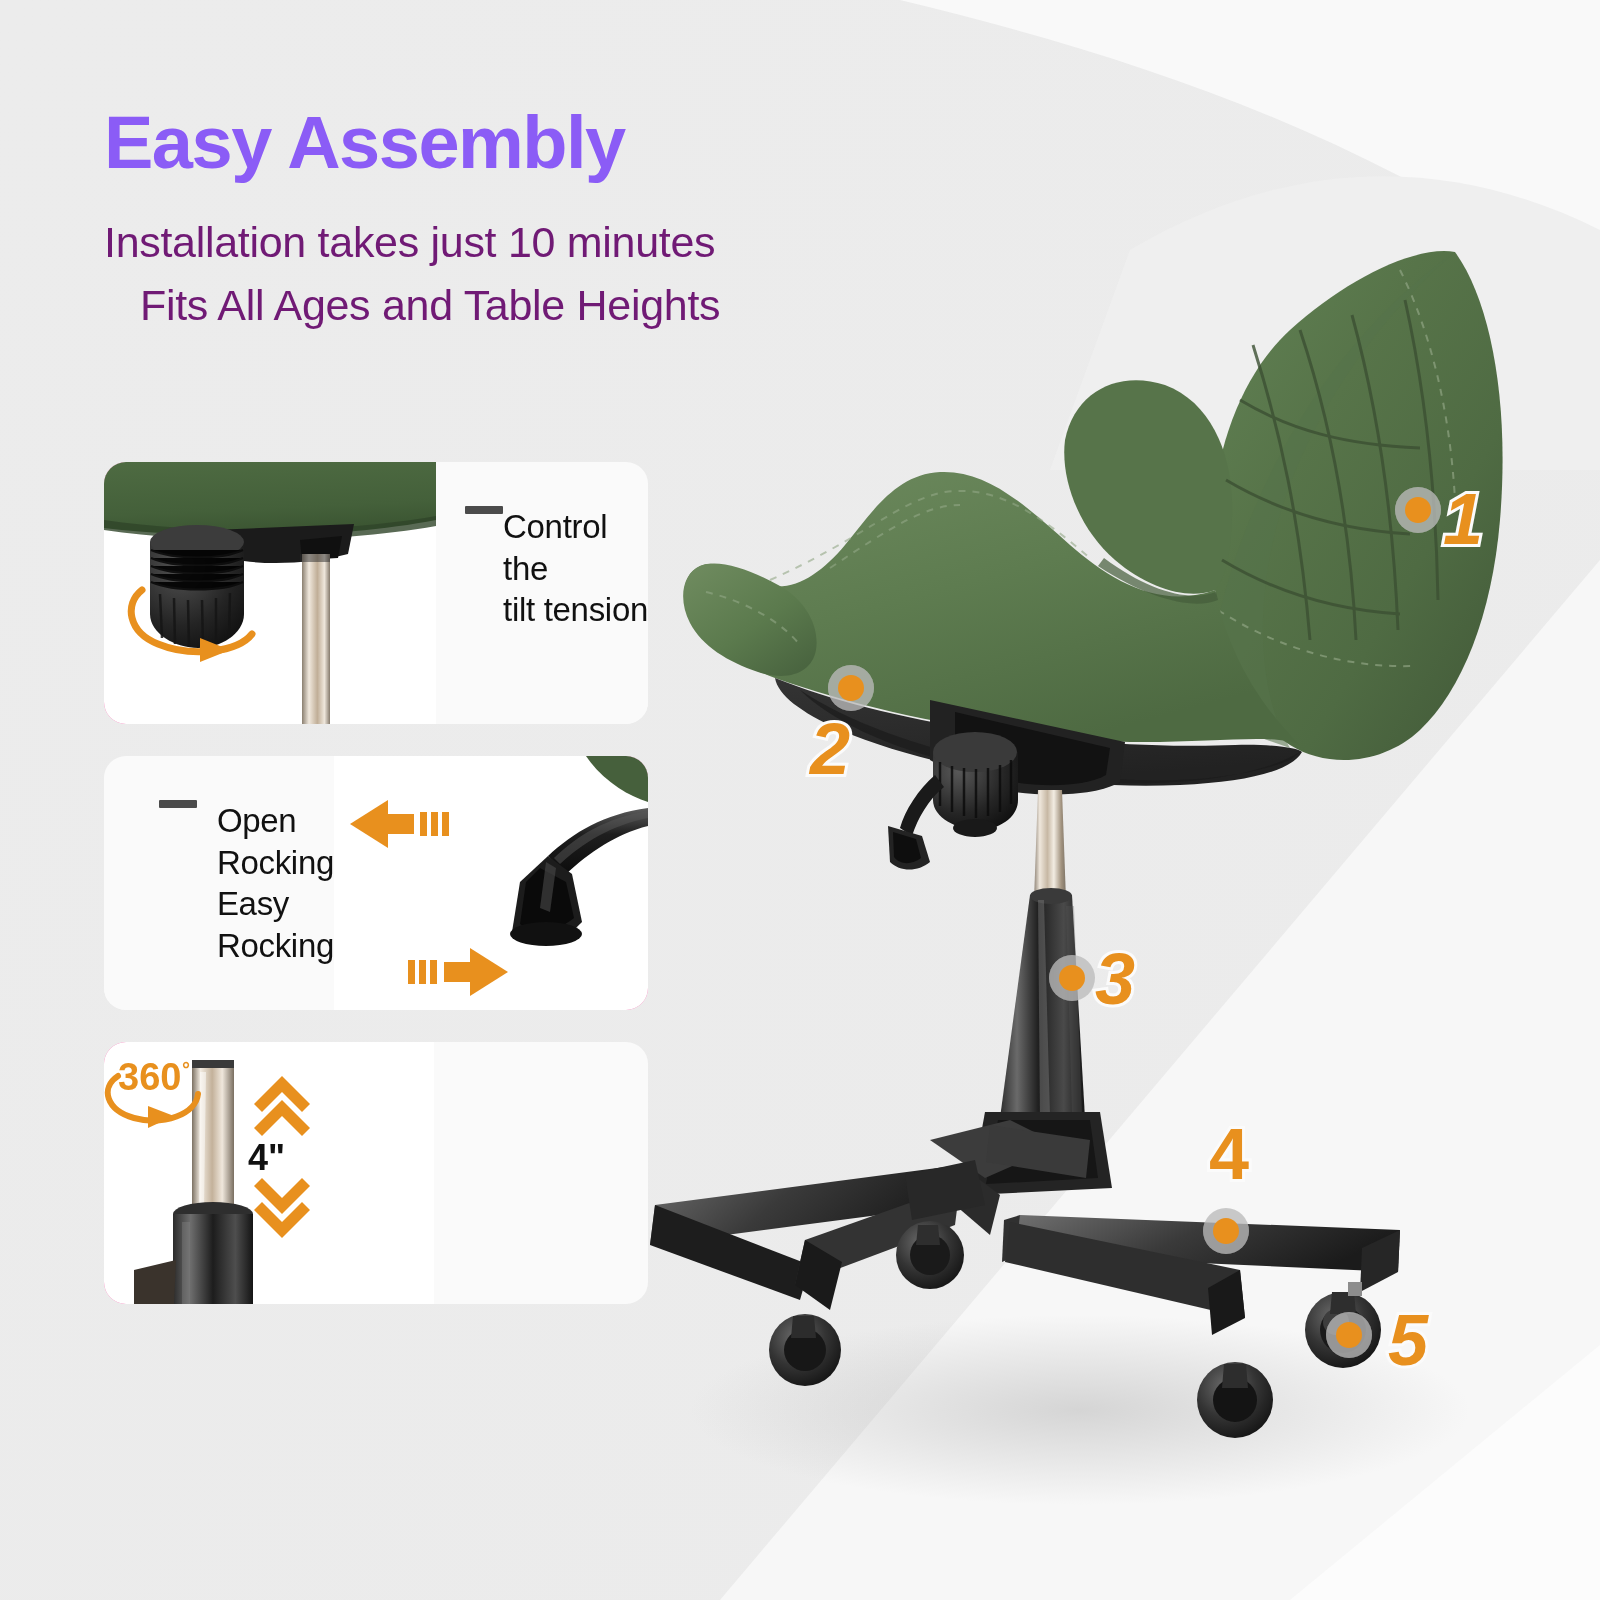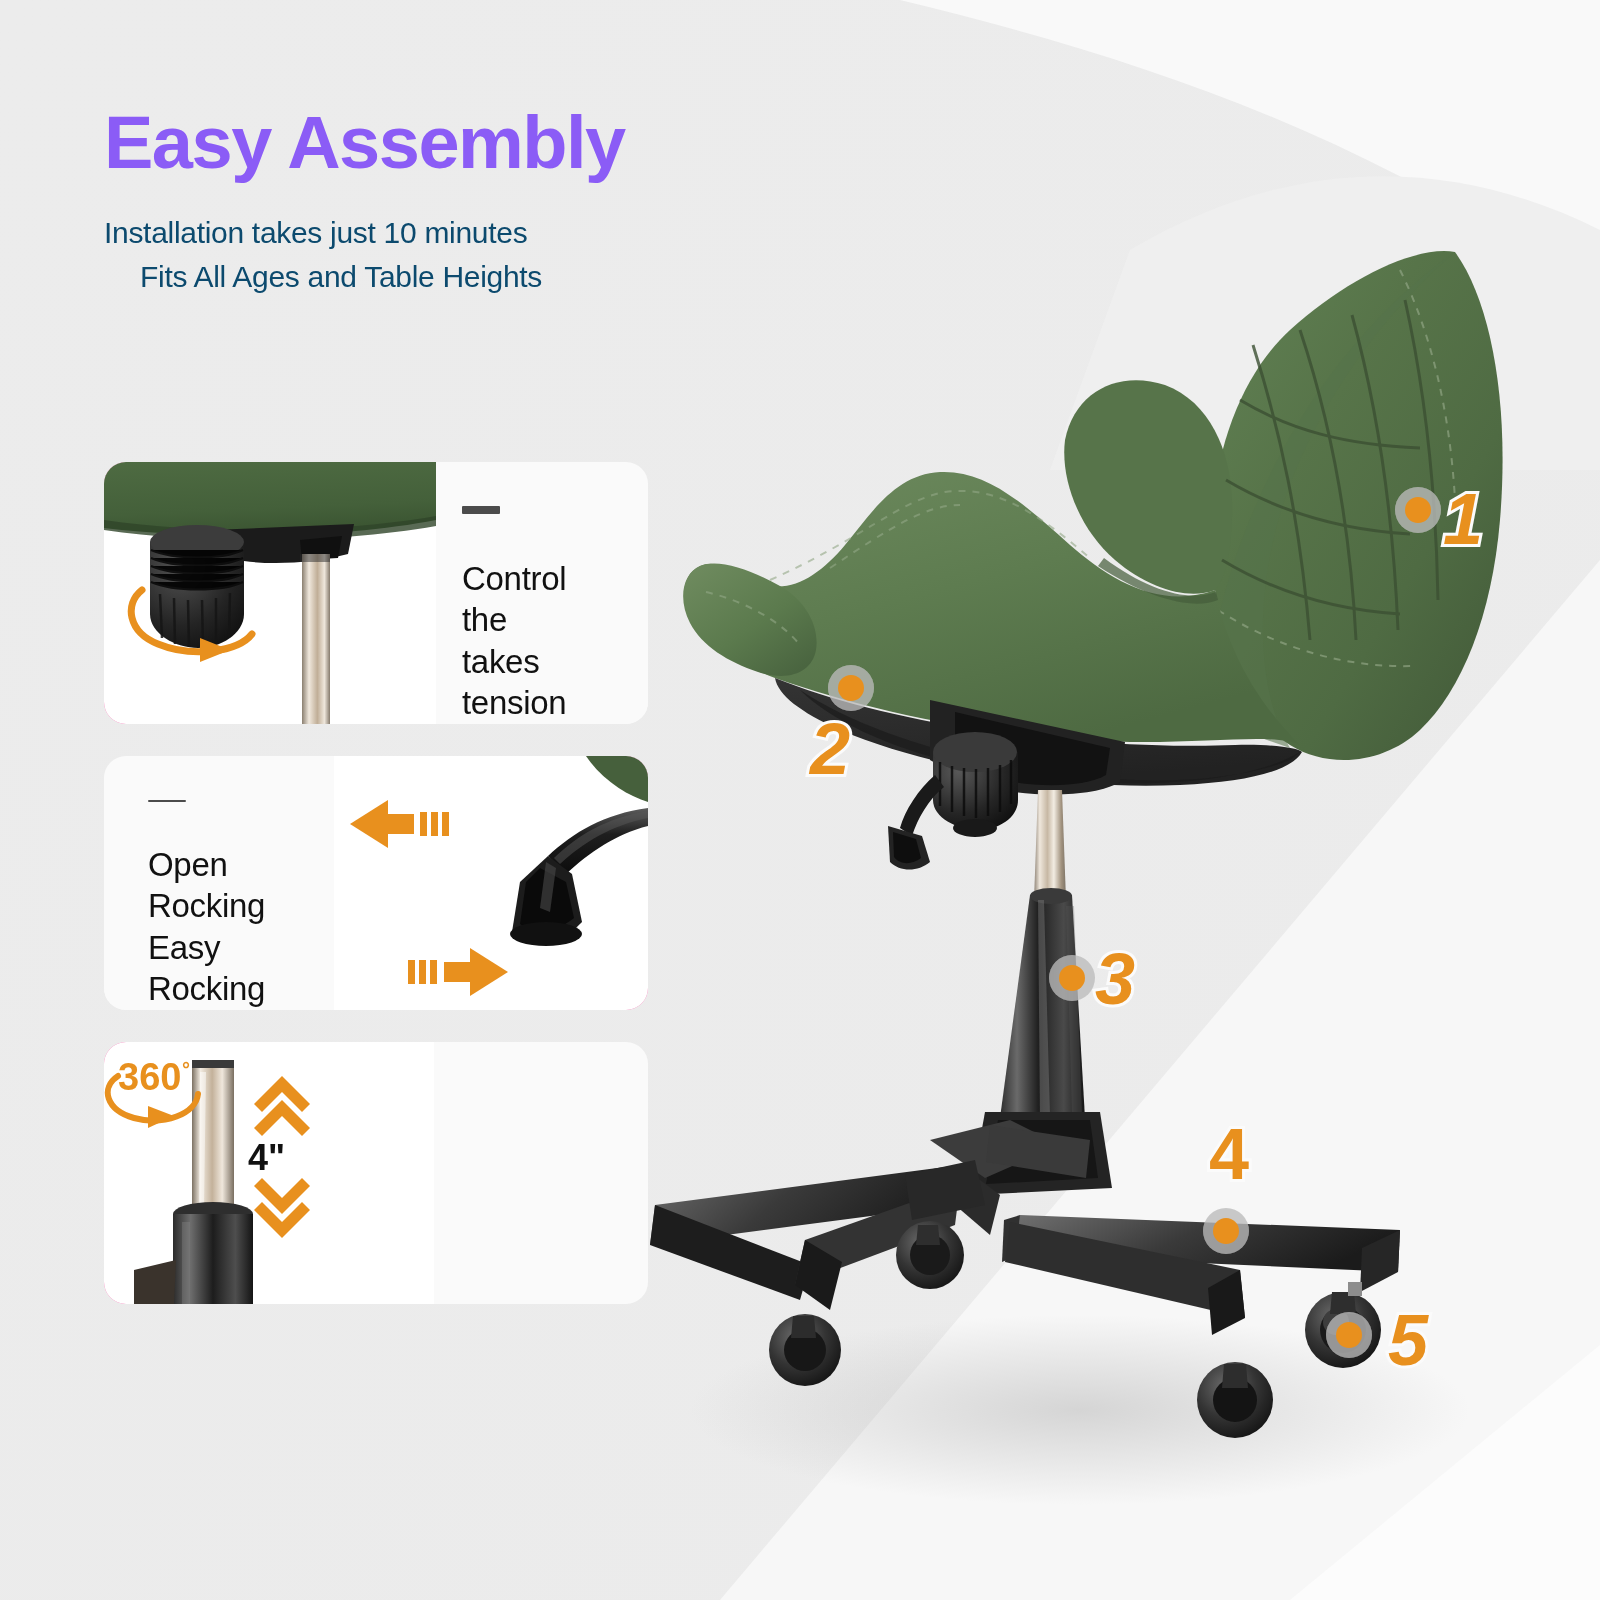--- a/index.html
+++ b/index.html
@@ -14,36 +14,36 @@
   
   #bg { position:absolute; inset:0; z-index:0; }
 
   
   #header { position:absolute; left:104px; top:104px; z-index:5; }
   #title {
     font-size:74px; font-weight:bold; color:#8b5cf6;
     letter-spacing:-1.5px; line-height:1.05;
   }
   #subtitle {
-    margin-top:30px; font-size:30px; color:#0c4a6e; line-height:1.42;
+    margin-top:30px; font-size:43px; color:#701a75; line-height:1.42;
     letter-spacing:-0.3px; font-weight:400;
   }
   #subtitle div + div { margin-top:2px;margin-left:36px; }
 
   
   .card {
     position:absolute; z-index:6; overflow:hidden;
     border-radius:22px;
     background:#fafafa;
     display:flex;
   }
   .card-img  { position:relative; overflow:hidden; background:#ec4899; }
   .card-text {
     position:relative; background:#fafafa;
-    display:flex; flex-direction:column; justify-content:space-between;margin-top:44px;
+    display:flex; flex-direction:row; justify-content:flex-end;margin-top:44px;
   }
   .dash {
     width:38px; height:8px; background:#4b4b4b;
     border-radius:1px; margin-bottom:22px;
   }
   .card-label {
     font-size:33px; line-height:1.26; color:#111;
     letter-spacing:-0.3px;
   }
 
@@ -390,21 +390,21 @@
         <path d="M 38,128 C 20,142 24,170 54,182 C 88,196 134,190 148,172"></path>
       </g>
       <path d="M 96,176 L 126,188 L 96,200 Z" fill="#e8901e"></path>
     </svg>
   </div>
   <div class="card-text">
     <div class="dash"></div>
     <div class="card-label">
       <div>Control</div>
       <div>the</div>
-      <div>takes tension</div>
+      <div>tilt tension</div>
     </div>
   </div>
 </div>
 
 <div class="card" id="card2">
   <div class="card-text">
     <div class="dash"></div>
     <div class="card-label">
       <div>Open</div>
       <div>Rocking</div>

